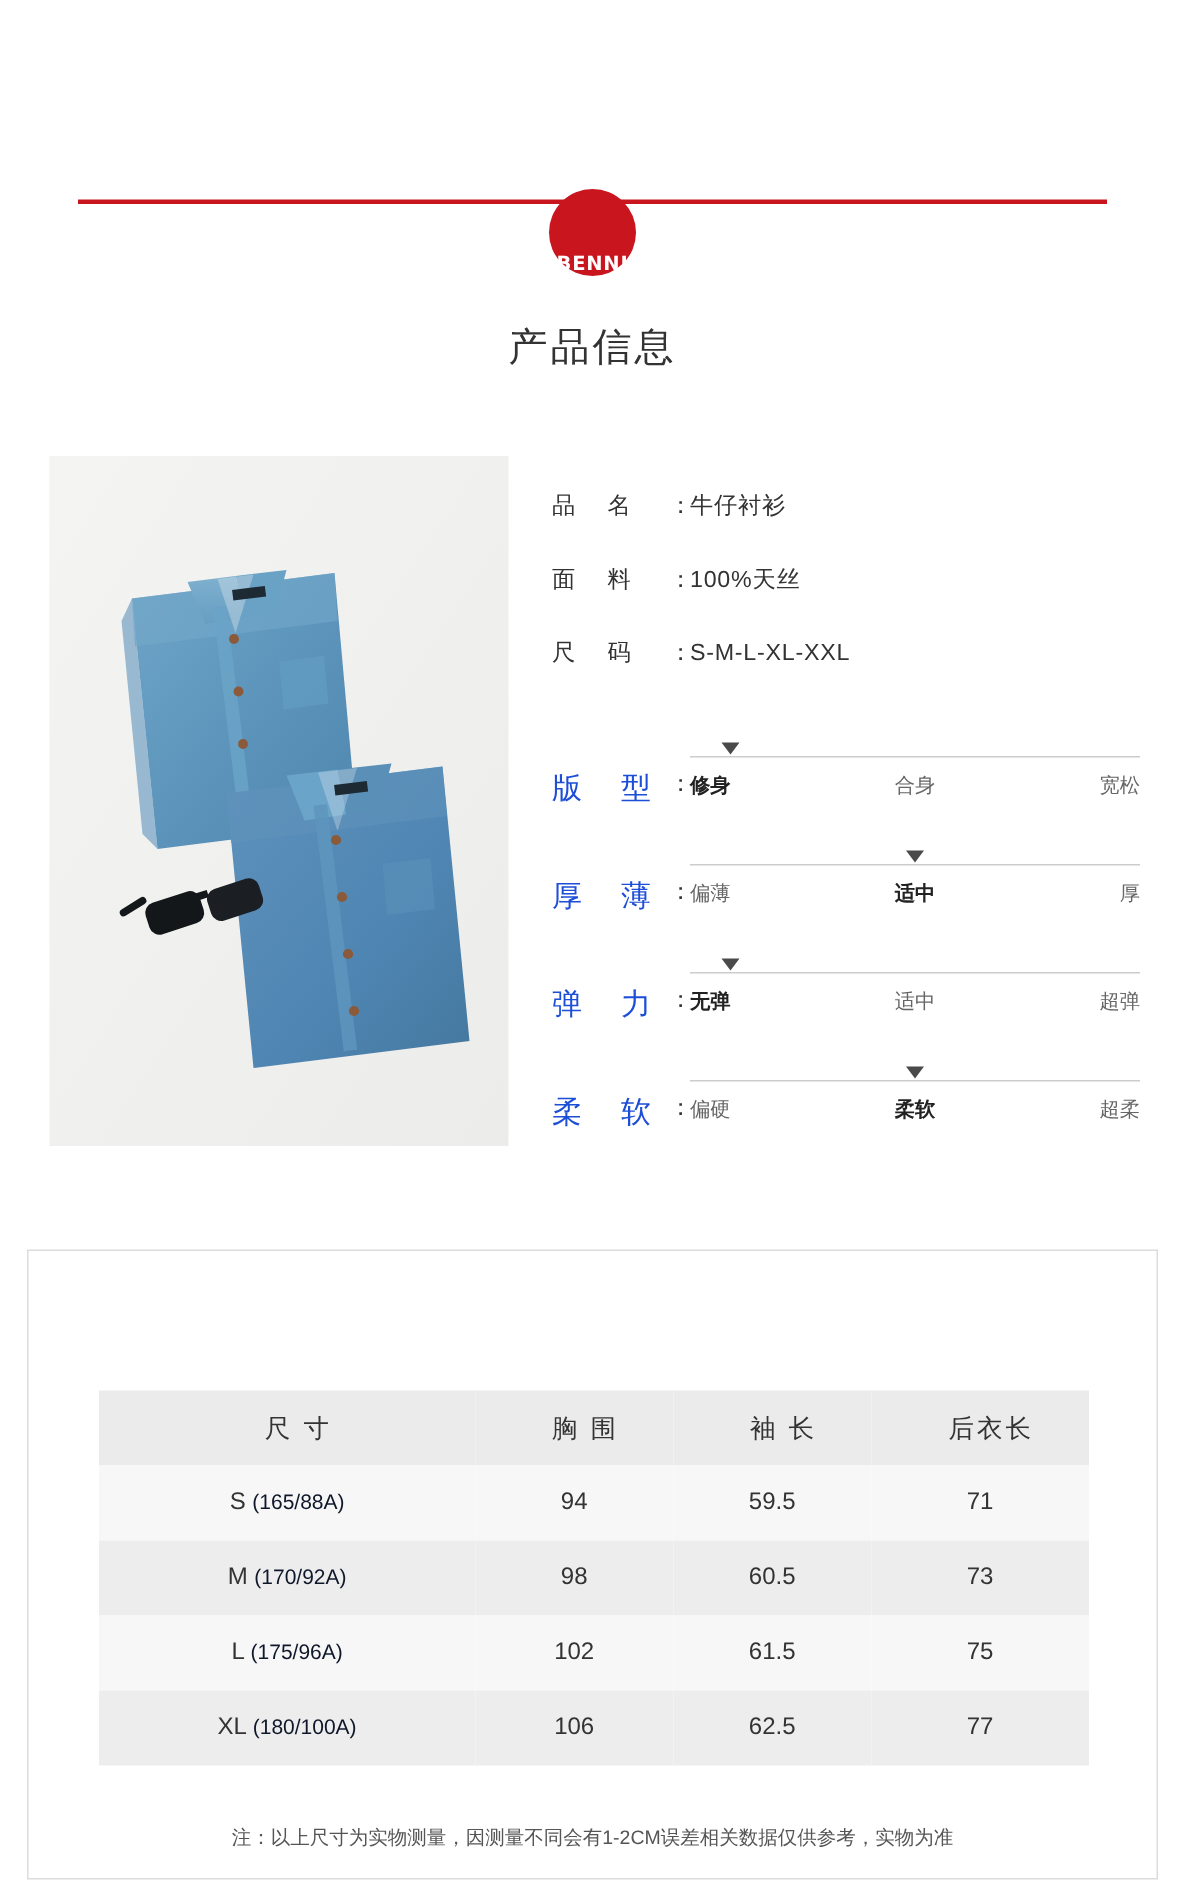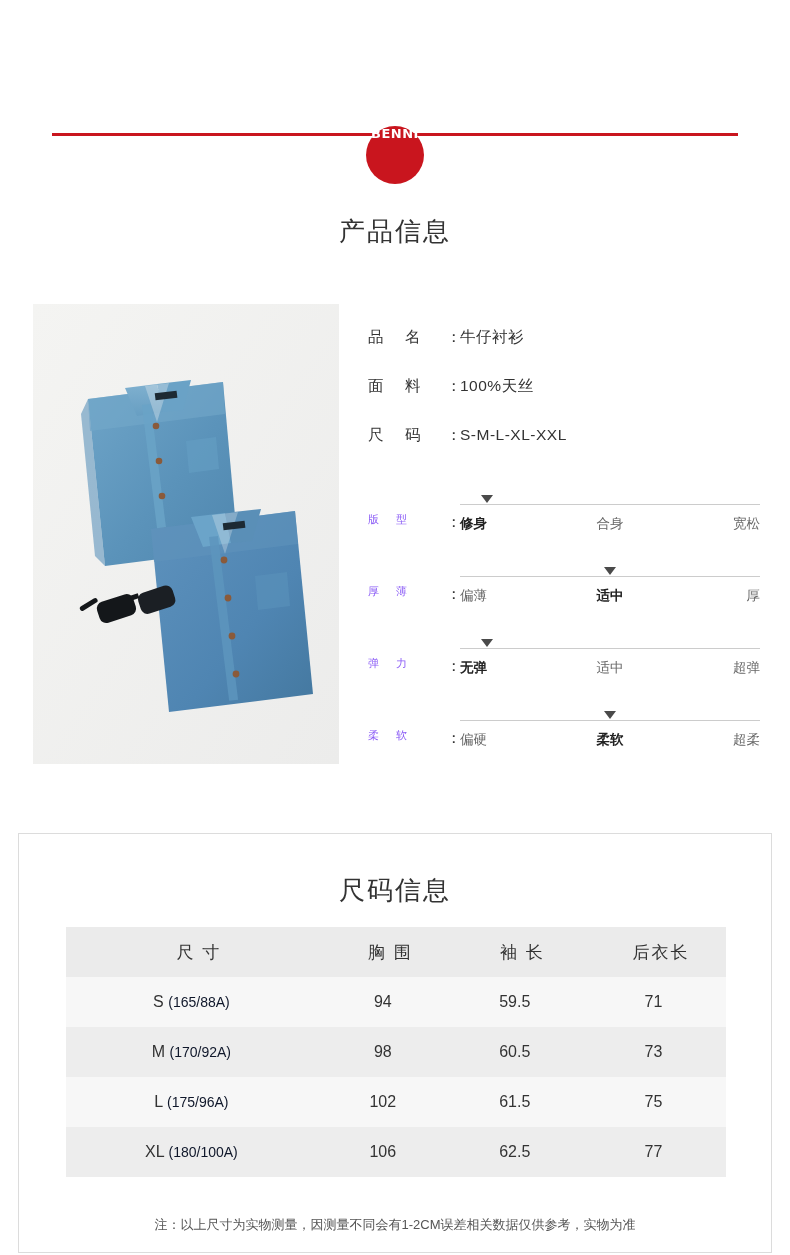--- a/index.html
+++ b/index.html
@@ -37,21 +37,21 @@
   .brand-badge {
     position: absolute;
     left: 50%;
     top: 106px;
     transform: translateX(-50%);
     width: 58px;
     height: 58px;
     border-radius: 50%;
     background: #c9151e;
     display: flex;
-    align-items: flex-start;
+    align-items: flex-end;
     justify-content: center;
   }
   .brand-badge .logo-text {
     color: #ffffff;
     font-size: 13px;
     letter-spacing: 0.5px;
     font-weight: bold;
     font-family: "DejaVu Sans", sans-serif;
   }
 
@@ -131,22 +131,22 @@
     width: 392px;
   }
   .scale-row {
     position: relative;
     display: flex;
     align-items: flex-start;
     height: 72px;
   }
   .scale-label {
     width: 78px;
-    font-size: 11px;
-    color: #8b5cf6;
+    font-size: 20px;
+    color: #1d4ed8;
     letter-spacing: 3px;
     white-space: nowrap;
     padding-top: 22px;
   }
   .scale-colon {
     width: 14px;
     font-size: 15.5px;
     color: #333333;
     padding-top: 22px;
   }
@@ -421,21 +421,20 @@
             <span class="scale-tick active">柔软</span>
             <span class="scale-tick">超柔</span>
           </div>
         </div>
       </div>
 
     </div>
   </div>
 
   <div class="size-card">
-    <h2 class="section-title" id="size-info-title">尺码信息</h2>
 
     <table class="size-table">
       <thead>
         <tr>
           <th style="width:38%;">尺 寸</th>
           <th style="width:20%;">胸 围</th>
           <th style="width:20%;">袖 长</th>
           <th style="width:22%;">后衣长</th>
         </tr>
       </thead>

